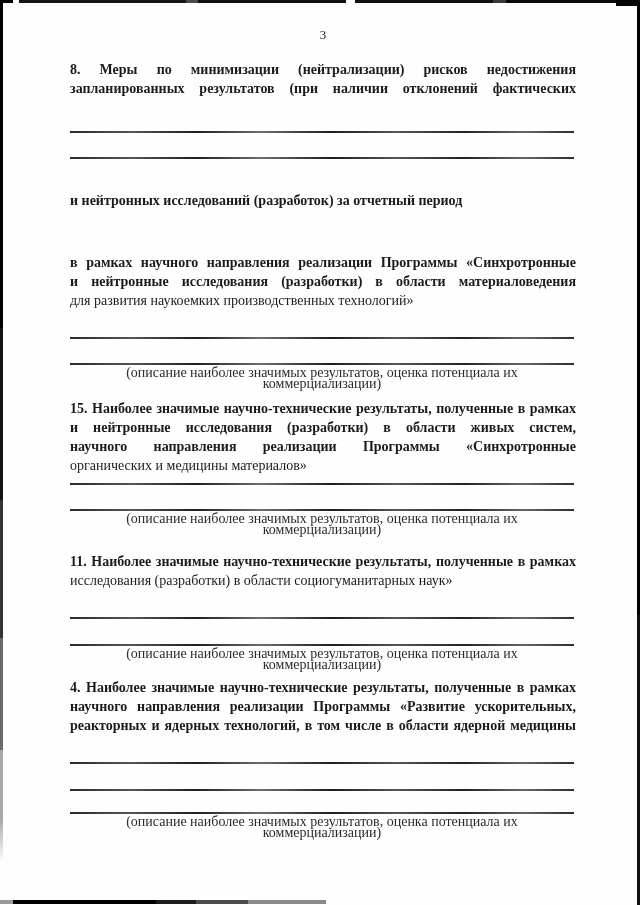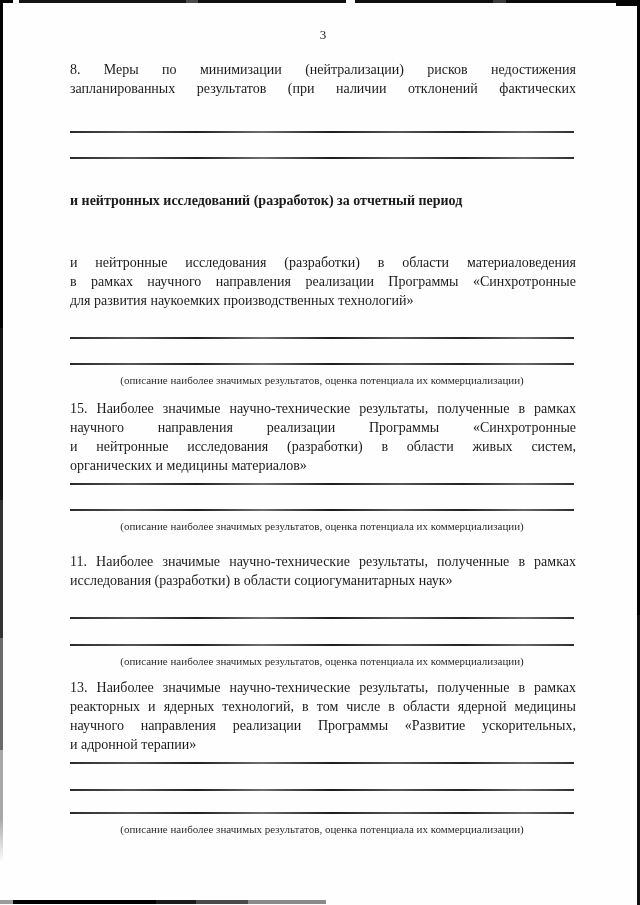--- a/index.html
+++ b/index.html
@@ -35,32 +35,32 @@
     position: absolute; bottom: 1px; left: 0; width: 326px; height: 4px;
     background: linear-gradient(90deg,
       #9a9a9a 0 4%, #000 4% 48%, #1c1c1c 48% 60%,
       #4a4a4a 60% 76%, #8a8a8a 76% 100%);
   }
   
   .block { position: absolute; left: 70px; width: 506px; }
   .pagenum { text-align: center; font-size: 13px; }
   .para { font-size: 14px; line-height: 19px; }
   .heading { font-weight: bold; }
-  .jl { text-align: justify; text-align-last: justify; }
+  .jl { text-align: justify; text-align-last: justify; font-weight: bold; }
   .jl-last { text-align: justify; text-align-last: left; }
   
   .rule {
     position: absolute; left: 70px; width: 504px; height: 2px;
     background: linear-gradient(90deg,
       #2a2a2a 0%, #555 12%, #1f1f1f 25%, #6e6e6e 38%, #1d1d1d 52%,
       #565656 65%, #222 78%, #666 90%, #2e2e2e 100%);
   }
   .caption {
     position: absolute; left: 70px; width: 504px;
-    text-align: center; font-size: 11px; line-height: 11px; color: #2b2b2b; margin-top: 8px;
+    text-align: center; font-size: 14px; line-height: 11px; color: #2b2b2b;
   }
 </style>
 </head>
 <body>
 
 <div class="page">
 
   <div class="edge-top"></div>
   <div class="edge-top-corner"></div>
   <div class="edge-left"></div>
@@ -75,54 +75,53 @@
   </div>
 
   <div class="rule" style="top:131px"></div>
   <div class="rule" style="top:157px"></div>
 
   <div class="block para heading" style="top:191px">
     <div class="jl-last">и нейтронных исследований (разработок) за отчетный период</div>
   </div>
 
   <div class="block para" style="top:253px">
+    <div class="jl">в рамках научного направления реализации Программы «Синхротронные</div>
     <div class="jl">и нейтронные исследования (разработки) в области материаловедения</div>
-    <div class="jl">в рамках научного направления реализации Программы «Синхротронные</div>
     <div class="jl-last">для развития наукоемких производственных технологий»</div>
   </div>
 
   <div class="rule" style="top:337px"></div>
   <div class="rule" style="top:363px"></div>
   <div class="caption" style="top:367px">(описание наиболее значимых результатов, оценка потенциала их коммерциализации)</div>
 
   <div class="block para" style="top:399px">
     <div class="jl">15. Наиболее значимые научно-технические результаты, полученные в рамках</div>
+    <div class="jl">и нейтронные исследования (разработки) в области живых систем,</div>
     <div class="jl">научного направления реализации Программы «Синхротронные</div>
-    <div class="jl">и нейтронные исследования (разработки) в области живых систем,</div>
     <div class="jl-last">органических и медицины материалов»</div>
   </div>
 
   <div class="rule" style="top:483px"></div>
   <div class="rule" style="top:509px"></div>
   <div class="caption" style="top:513px">(описание наиболее значимых результатов, оценка потенциала их коммерциализации)</div>
 
   <div class="block para" style="top:552px">
     <div class="jl">11. Наиболее значимые научно-технические результаты, полученные в рамках</div>
     <div class="jl-last">исследования (разработки) в области социогуманитарных наук»</div>
   </div>
 
   <div class="rule" style="top:617px"></div>
   <div class="rule" style="top:644px"></div>
   <div class="caption" style="top:648px">(описание наиболее значимых результатов, оценка потенциала их коммерциализации)</div>
 
   <div class="block para" style="top:678px">
-    <div class="jl">13. Наиболее значимые научно-технические результаты, полученные в рамках</div>
+    <div class="jl">4. Наиболее значимые научно-технические результаты, полученные в рамках</div>
+    <div class="jl">научного направления реализации Программы «Развитие ускорительных,</div>
     <div class="jl">реакторных и ядерных технологий, в том числе в области ядерной медицины</div>
-    <div class="jl">научного направления реализации Программы «Развитие ускорительных,</div>
-    <div class="jl-last">и адронной терапии»</div>
   </div>
 
   <div class="rule" style="top:762px"></div>
   <div class="rule" style="top:789px"></div>
   <div class="rule" style="top:812px"></div>
   <div class="caption" style="top:816px">(описание наиболее значимых результатов, оценка потенциала их коммерциализации)</div>
 
 </div>
 
 </body></html>

